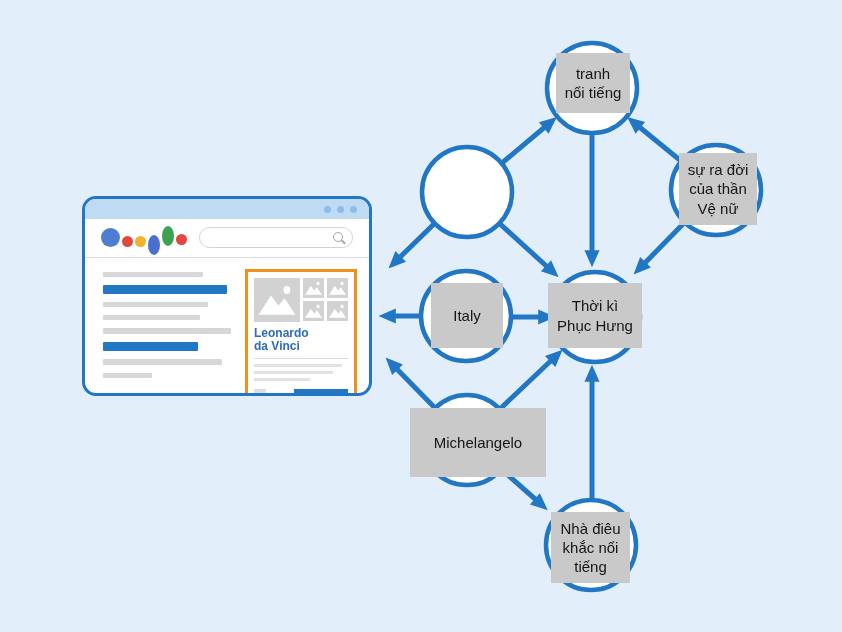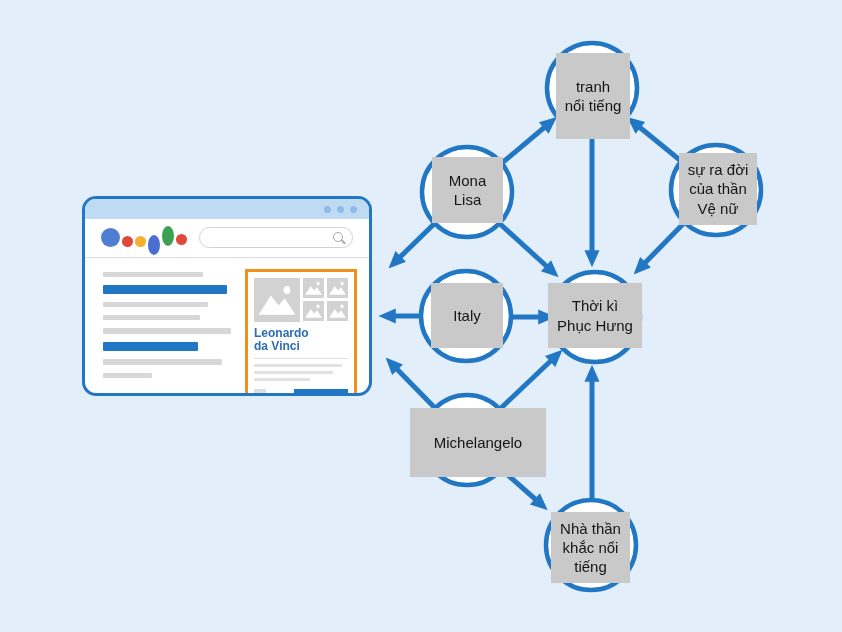--- a/index.html
+++ b/index.html
@@ -162,28 +162,26 @@
           <div class="krow">
             <span class="kchip" style="width:12px"></span>
             <span class="kblue" style="width:54px;height:5px"></span>
           </div>
 
         </div>
       </div>
     </div>
   </div>
 
-  <div class="nlabel" style="left:556px;top:53px;width:74px;height:86px">tranh
+  <div class="nlabel" style="left:556px;top:53px;width:74px;height:60px">tranh
 nổi tiếng</div>
-  <div class="nlabel" style="left:432px;top:157px;width:71px;height:66px">Mona
-Lisa</div>
   <div class="nlabel" style="left:679px;top:153px;width:78px;height:72px">sự ra đời
 của thần
 Vệ nữ</div>
   <div class="nlabel" style="left:548px;top:283px;width:94px;height:65px">Thời kì
 Phục Hưng</div>
   <div class="nlabel" style="left:431px;top:283px;width:72px;height:65px">Italy</div>
   <div class="nlabel" style="left:410px;top:408px;width:136px;height:69px">Michelangelo</div>
-  <div class="nlabel" style="left:551px;top:512px;width:79px;height:71px">Nhà thần
+  <div class="nlabel" style="left:551px;top:512px;width:79px;height:71px">Nhà điêu
 khắc nổi
 tiếng</div>
 
 </div>
 
 </body></html>

